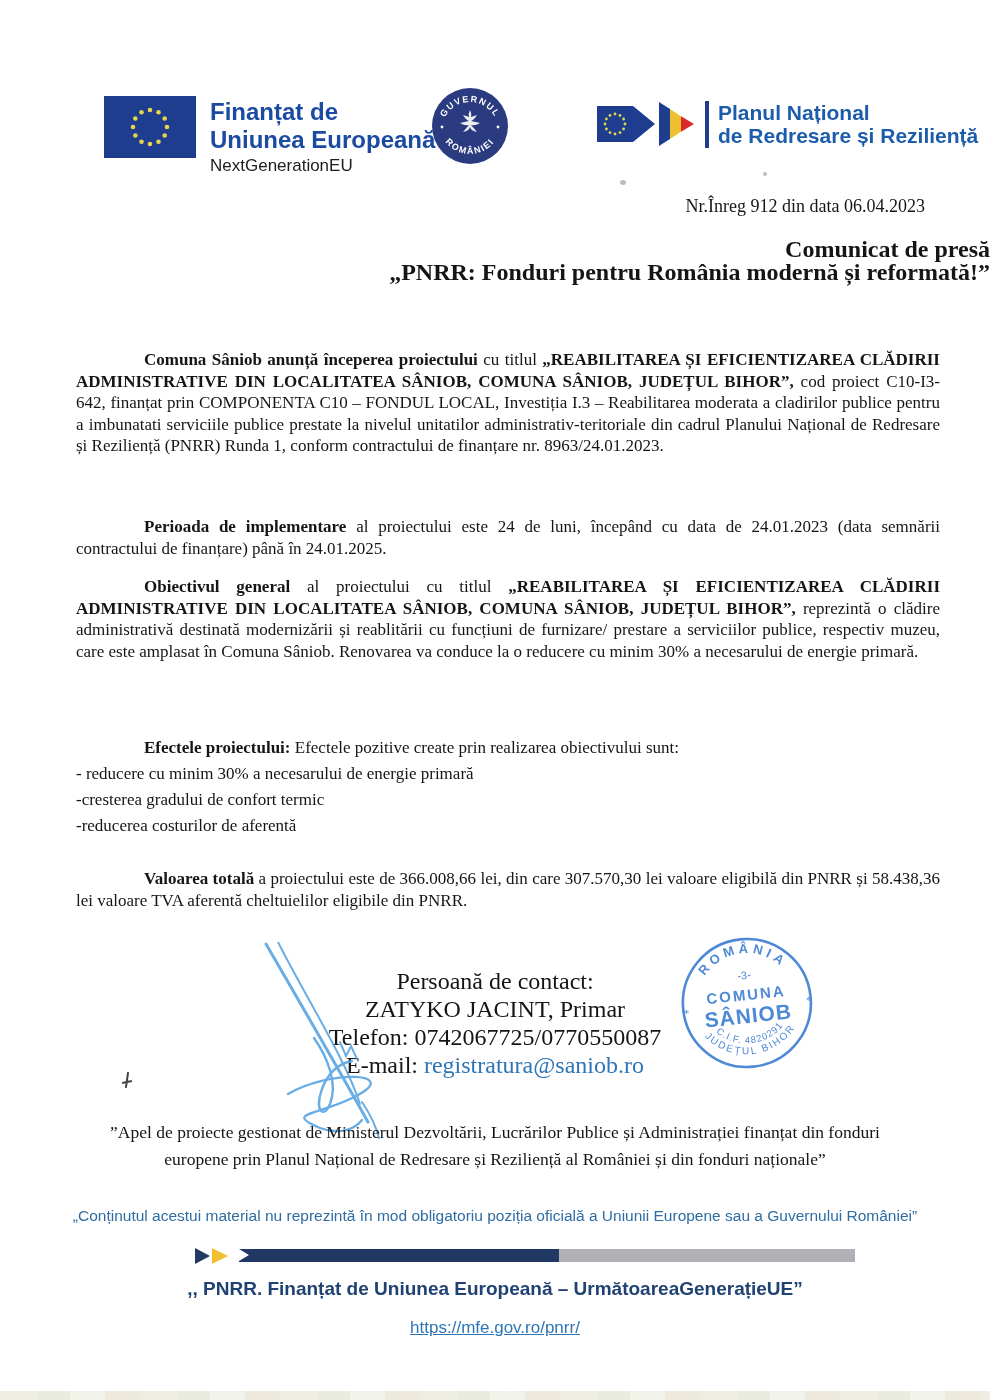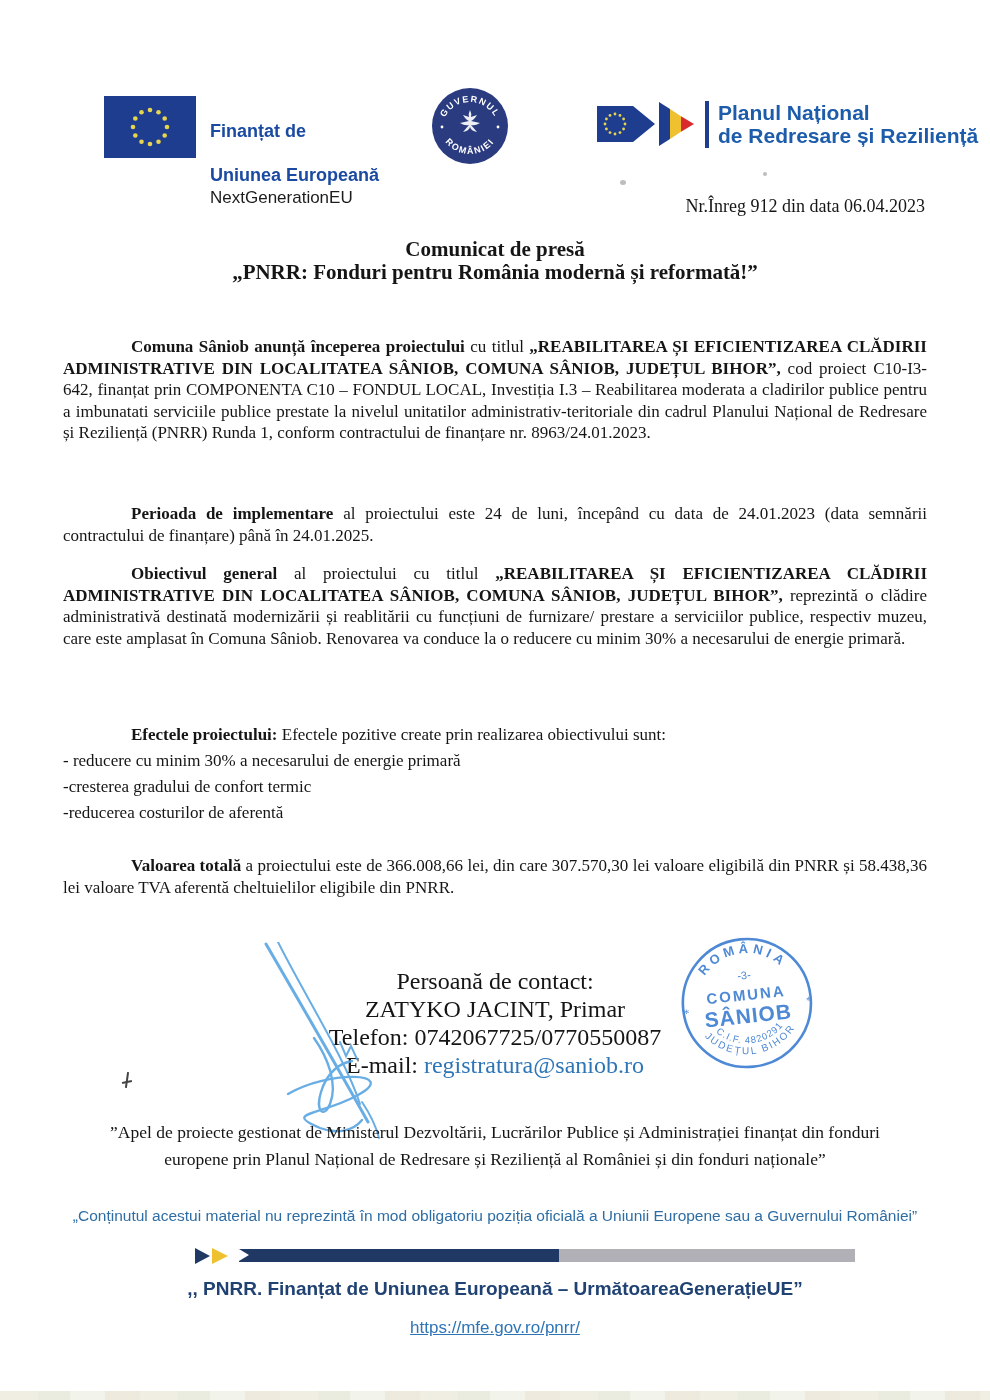--- a/index.html
+++ b/index.html
@@ -4,37 +4,37 @@
 <style>
   html,body{margin:0;padding:0;background:#fff;}
   .page{position:relative;width:990px;height:1400px;background:#ffffff;
         font-family:"Liberation Serif",serif;color:#151515;overflow:hidden;}
 
   
   .eu-block{position:absolute;left:104px;top:96px;display:flex;align-items:flex-start;}
   .eu-flag{display:block;}
   .eu-text{margin-left:14px;line-height:1.15;padding-top:2px;}
   .eu-text .funded{font-family:"Liberation Sans",sans-serif;font-weight:bold;
-                   color:#1b4aa2;font-size:18px;display:block;margin-top:23px;}
+                   color:#1b4aa2;font-size:24px;display:block;}
   .eu-text .nextgen{font-family:"Liberation Sans",sans-serif;color:#1c1c1c;
                     font-size:17px;display:block;margin-top:3px;}
   .gov-seal{position:absolute;left:430px;top:86px;}
   .pnrr-block{position:absolute;left:597px;top:100px;display:flex;align-items:flex-end;}
   .pnrr-text{border-left:4px solid #1e3d8f;padding-left:9px;margin-left:8px;
              font-family:"Liberation Sans",sans-serif;font-weight:bold;
              color:#1d5cab;font-size:21px;line-height:1.12;}
   .pnrr-text span{display:block;}
 
   
   .abs{position:absolute;}
   .reg-line{left:63px;right:65px;top:196px;text-align:right;font-size:18px;}
-  .doc-title{left:0;right:0;top:238px;text-align:center;font-weight:bold;
-             font-size:21px;line-height:23px;}
+  .doc-title{left:0;right:0;top:238px;text-align:right;font-weight:bold;
+             font-size:24px;line-height:23px;}
   .doc-title span{display:block;}
-  .body-p{left:63px;width:864px;margin:0;text-align:justify;font-size:17px;
+  .body-p{left:63px;width:864px;margin:13px;text-align:justify;font-size:17px;
           line-height:21.6px;text-indent:68px;}
   .p1{top:336px;} .p2{top:503px;} .p3{top:563px;}
   .impact{top:722px;line-height:26px;}
   .impact .bullet{display:block;text-indent:0;}
   .value-p{top:855px;}
   .b{font-weight:bold;}
 
   
   .contact{left:0;right:0;top:967px;text-align:center;font-size:24px;line-height:28px;}
   .contact div{white-space:nowrap;}

